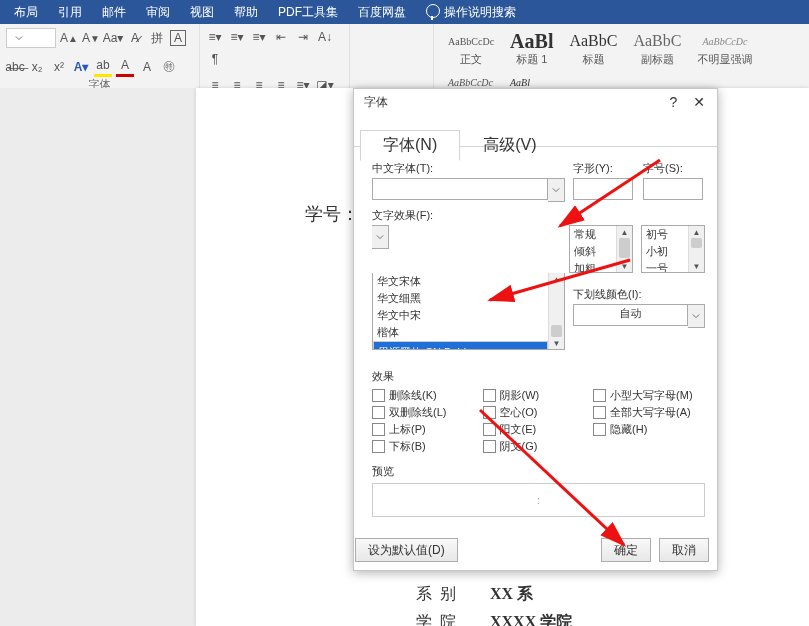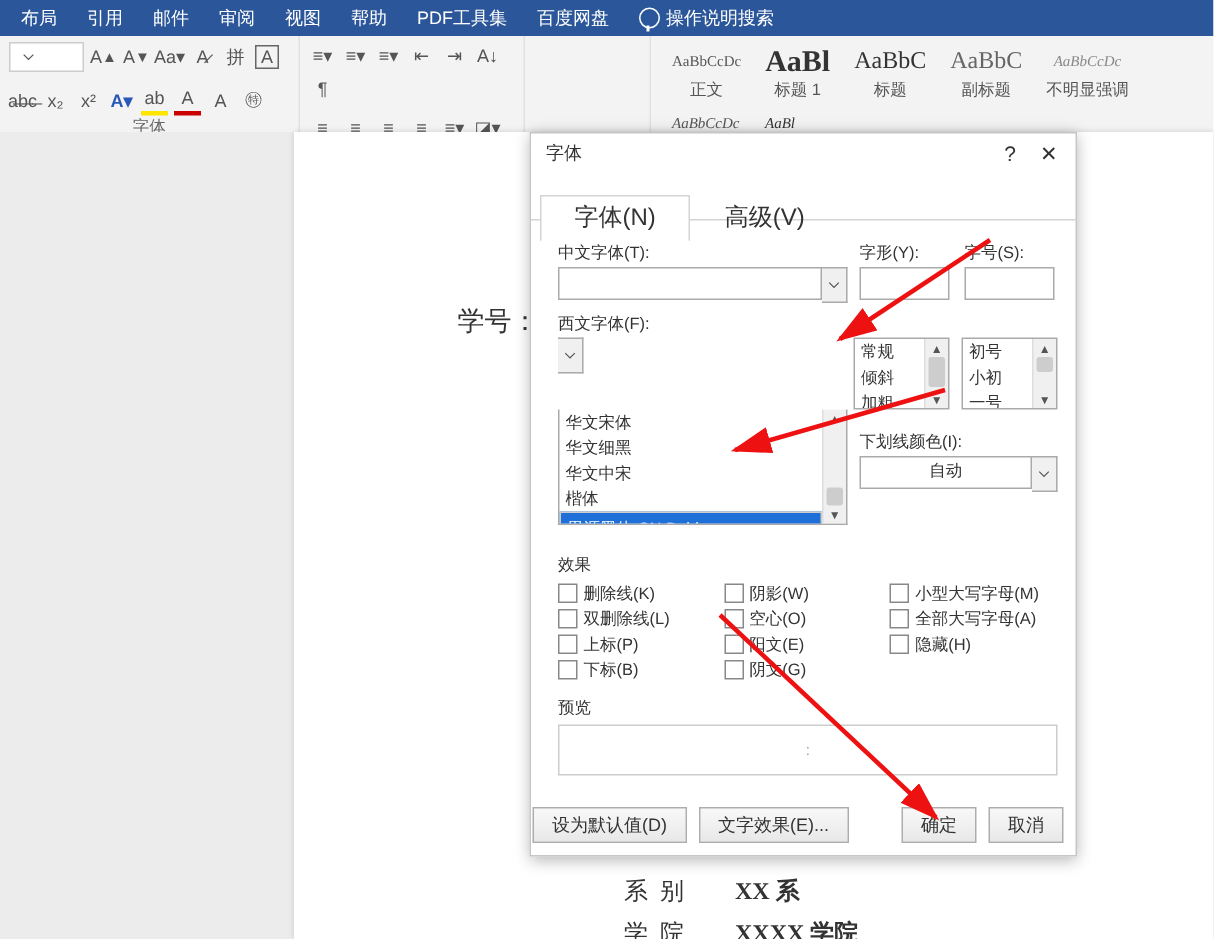--- a/index.html
+++ b/index.html
@@ -1,20 +1,20 @@
 <!DOCTYPE html>
 <html><head>
 <meta charset="utf-8">
 <style>
   html,body{margin:0;padding:0;font-family:"Microsoft YaHei","SimSun",sans-serif;font-size:12px;color:#333;background:#fff;overflow:hidden}
   .wrap{width:809px;height:626px;position:relative;background:#f5f5f5}
   
   .tabs{display:flex;align-items:center;height:24px;background:#2b579a;color:#fff;padding-left:4px;gap:0}
   .tab{padding:2px 10px;font-size:12px;cursor:pointer}
-  .tell{display:flex;align-items:center;padding:0 10px;gap:4px}
+  .tell{display:flex;align-items:flex-start;padding:0 10px;gap:4px}
   .bulb{display:inline-block;width:12px;height:12px;border-radius:50%;border:1.5px solid #fff;position:relative}
   .bulb:after{content:"";position:absolute;width:2px;height:4px;background:#fff;left:4px;top:11px}
 
   
   .ribbon{background:#f3f3f3;height:64px;border-bottom:1px solid #d4d4d4;display:flex}
   .grp{height:100%;border-right:1px solid #e1e1e1;display:flex;flex-direction:column;justify-content:space-between;padding:4px 6px;box-sizing:border-box}
   .grp .content{display:flex;gap:4px;flex-wrap:wrap;align-items:center;position:relative}
   .grp .label{font-size:11px;color:#666;text-align:center;height:14px}
   .btn{width:18px;height:18px;display:flex;align-items:center;justify-content:center;font-size:12px;color:#555;cursor:pointer}
   .sel{padding:0 4px;height:18px;border:1px solid #ccc;background:#fff;display:flex;align-items:center;font-size:11px;gap:4px}
@@ -213,21 +213,21 @@
           <span class="lbl">字形(Y):</span>
           <input class="val" style="width: 54px; height: 18px; border: 1px solid rgb(170, 170, 170);">
         </div>
         <div style="width:62px">
           <span class="lbl">字号(S):</span>
           <input class="val" style="width: 54px; height: 18px; border: 1px solid rgb(170, 170, 170);">
         </div>
       </div>
 
       <div style="margin-top:6px">
-        <span class="lbl">西文字体(F):</span>
+        <span class="lbl">文字效果(F):</span>
       </div>
       <div style="display:flex;gap:8px">
         <div style="flex:1">
           <div class="combo">
             <div class="arrow">
                 <svg class="dd" viewBox="0 0 10 10">
                   <path d="M1 3l4 4 4-4" stroke="#555" fill="none"></path>
                 </svg>
               </div>
           </div>
@@ -349,21 +349,20 @@
           <span class="lbl">预览</span>
         </div>
       <div class="prev">
           <span>:</span>
         </div>
     </div>
 
     <div class="dlg-actions">
       <div class="set">
         <div class="dlg-btn">设为默认值(D)</div>
-        <div class="dlg-btn">文字效果(E)...</div>
       </div>
       <div class="set">
         <div class="dlg-btn">确定</div>
         <div class="dlg-btn">取消</div>
       </div>
     </div>
   </div>
 
   <svg class="arrow-svg" style="left:0;top:0;width:809px;height:626px">
     <defs>

